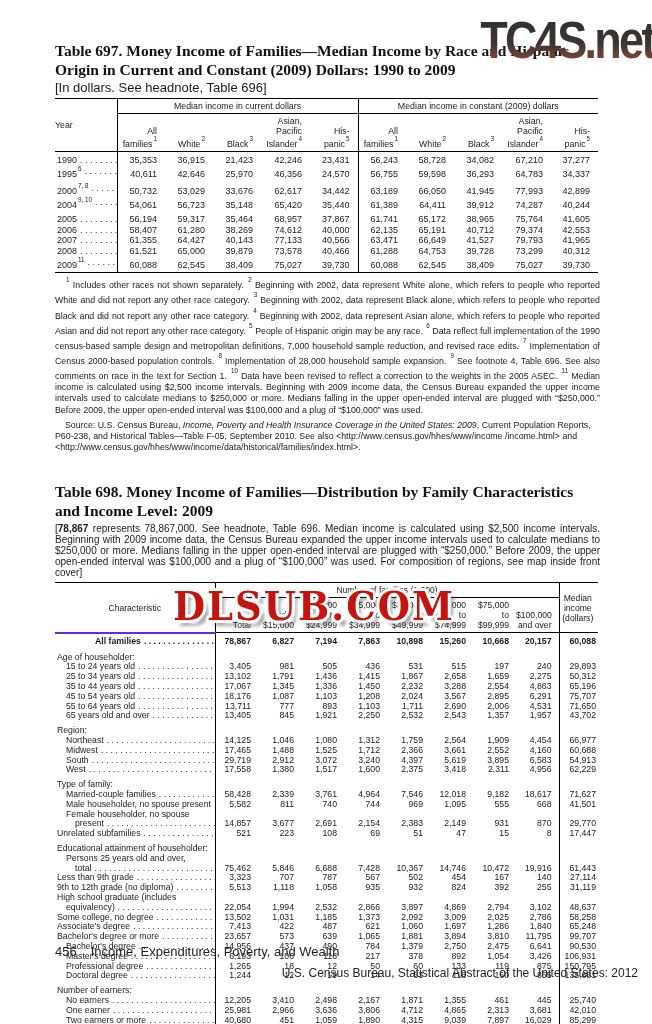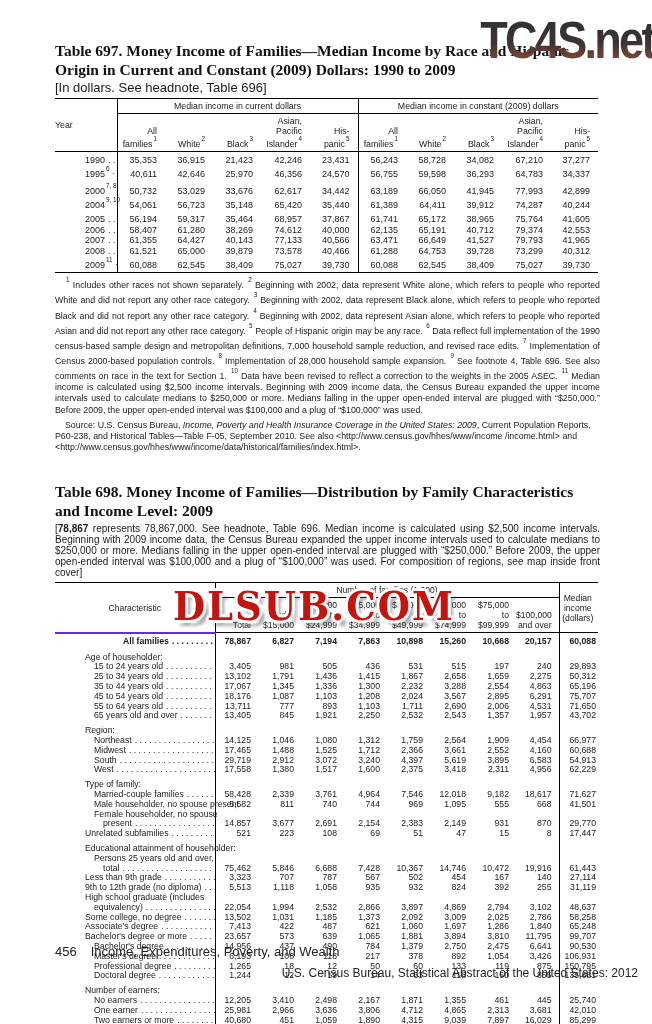--- a/index.html
+++ b/index.html
@@ -43,21 +43,21 @@
   #t698 .colhead{text-align:right;padding:2px 7px 2px 0;border-bottom:1px solid #000;vertical-align:bottom;}
   #t698 tbody td{font-size:8.7px;line-height:9.8px;}
   #t698 .num{text-align:right;padding-right:7px;}
   #t698 .med{padding-right:2px;}
   #t698 tr.sect td{padding-top:5px;}
   #t698 tr.bold td{font-weight:bold;}
   #t698 tbody tr:first-child td{padding-top:3px;padding-bottom:1px;}
   #t698 tbody tr:last-child td{padding-bottom:2px;}
   .lbl div{display:flex;white-space:nowrap;}
   .ind0{padding-left:2px;}.ind1{padding-left:11px;}.ind2{padding-left:20px;}.ind3{padding-left:40px;}
-  .t{white-space:nowrap;margin-left:28px;}
+  .t{white-space:nowrap;}
   .dots{flex:1;overflow:hidden;white-space:nowrap;padding-left:3px;}
   .dots::after{content:". . . . . . . . . . . . . . . . . . . . . . . . . . . . . . . . . . . . . . . . . . . . . . . . . . . .";}
 
   
   .footer-line{position:absolute;top:944px;left:55px;font-size:13px;color:#222;}
   .footer-line .pgnum{margin-right:14px;}
   .census-line{position:absolute;top:966px;right:14px;font-size:12px;color:#222;text-align:right;}
 
   
   .wm{position:absolute;font-weight:bold;white-space:nowrap;pointer-events:none;z-index:9;}
@@ -451,21 +451,21 @@
             <tr>
               <td class="lbl vr">
                 <div class="ind1">
                   <span class="t">35 to 44 years old</span>
                   <span class="dots"></span>
                 </div>
               </td>
               <td class="num">17,067</td>
               <td class="num">1,345</td>
               <td class="num">1,336</td>
-              <td class="num">1,300</td>
+              <td class="num">1,450</td>
               <td class="num">2,232</td>
               <td class="num">3,288</td>
               <td class="num">2,554</td>
               <td class="num vr">4,863</td>
               <td class="num med">65,196</td>
             </tr>
             <tr>
               <td class="lbl vr">
                 <div class="ind1">
                   <span class="t">45 to 54 years old</span>

